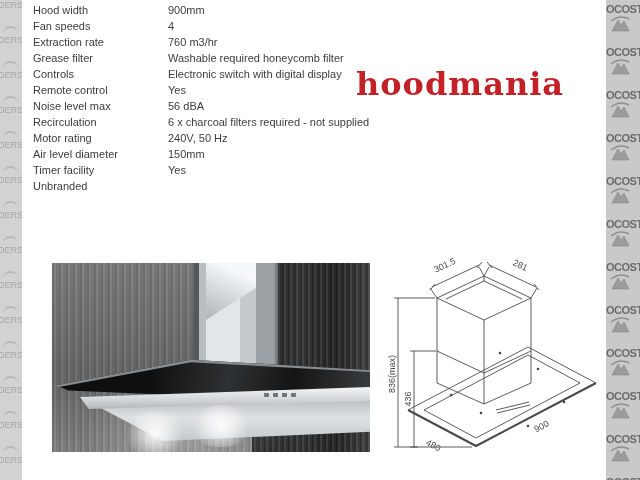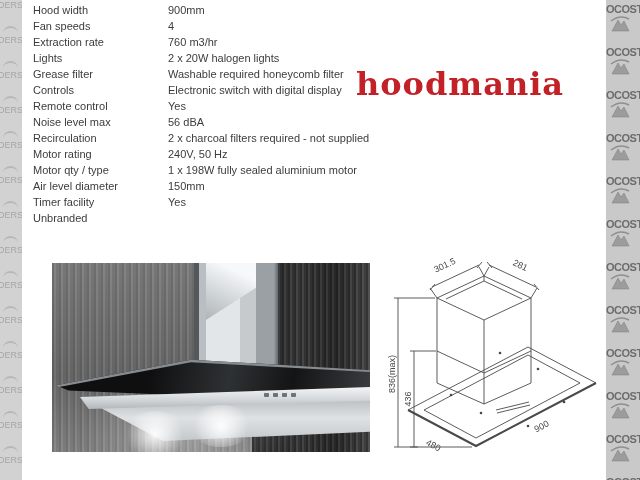--- a/index.html
+++ b/index.html
@@ -224,52 +224,44 @@
         </div>
         <div class="spec-row">
           <span class="spec-label">Fan speeds</span>
           <span class="spec-value">4</span>
         </div>
         <div class="spec-row">
           <span class="spec-label">Extraction rate</span>
           <span class="spec-value">760 m3/hr</span>
         </div>
         <div class="spec-row">
-          <span class="spec-label">Lights</span>
-          <span class="spec-value">2 x 20W halogen lights</span>
-        </div>
-        <div class="spec-row">
           <span class="spec-label">Grease filter</span>
           <span class="spec-value">Washable required honeycomb filter</span>
         </div>
         <div class="spec-row">
           <span class="spec-label">Controls</span>
           <span class="spec-value">Electronic switch with digital display</span>
         </div>
         <div class="spec-row">
           <span class="spec-label">Remote control</span>
           <span class="spec-value">Yes</span>
         </div>
         <div class="spec-row">
           <span class="spec-label">Noise level max</span>
           <span class="spec-value">56 dBA</span>
         </div>
         <div class="spec-row">
           <span class="spec-label">Recirculation</span>
-          <span class="spec-value">2 x charcoal filters required - not supplied</span>
+          <span class="spec-value">6 x charcoal filters required - not supplied</span>
         </div>
       </div>
     <div class="spec-group" id="spec-group-2">
         <div class="spec-row">
           <span class="spec-label">Motor rating</span>
           <span class="spec-value">240V, 50 Hz</span>
-        </div>
-        <div class="spec-row">
-          <span class="spec-label">Motor qty / type</span>
-          <span class="spec-value">1 x 198W fully sealed aluminium motor</span>
         </div>
         <div class="spec-row">
           <span class="spec-label">Air level diameter</span>
           <span class="spec-value">150mm</span>
         </div>
         <div class="spec-row">
           <span class="spec-label">Timer facility</span>
           <span class="spec-value">Yes</span>
         </div>
         <div class="spec-row">

